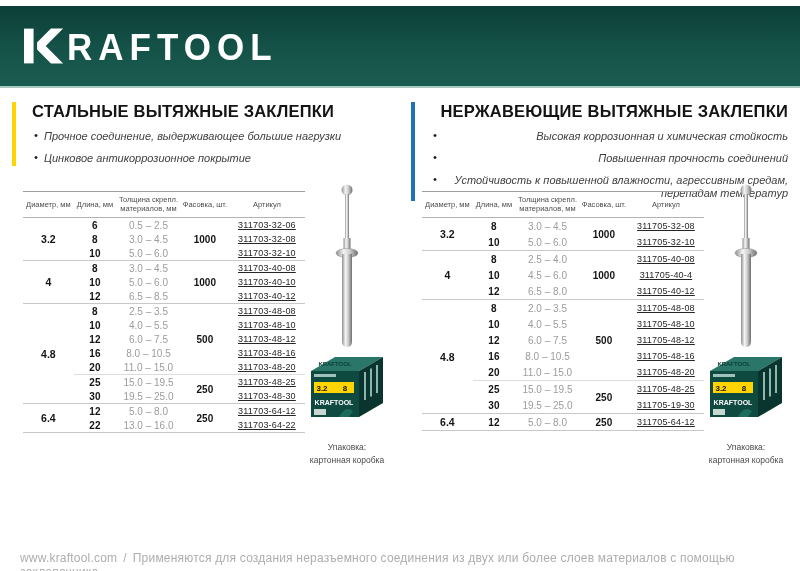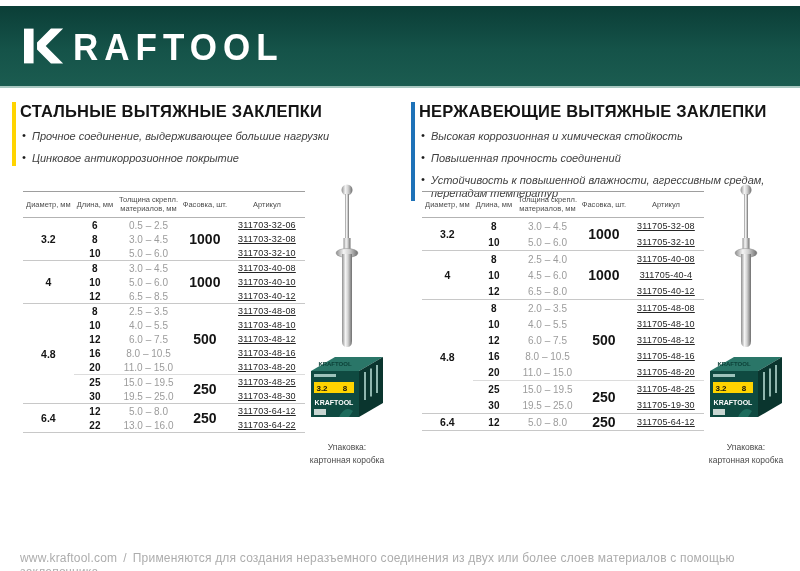--- a/index.html
+++ b/index.html
@@ -8,33 +8,33 @@
     font-family:"Liberation Sans", sans-serif; overflow:hidden;
   }
 
   
   .banner {
     position:absolute; left:0; top:6px; width:800px; height:82px;
     background:linear-gradient(180deg,#0b3e37 0%,#155349 55%,#1b5c50 100%);
     border-bottom:2px solid #a9c8c1;
     display:flex; align-items:center; padding-left:24px; box-sizing:border-box;
   }
-  .logo { display:flex; align-items:center; gap:9px; }
+  .logo { display:flex; align-items:center; gap:3px; }
   .logo-word {
     color:#ffffff; font-weight:bold; font-size:35px; letter-spacing:6px;
     line-height:1; transform:scaleY(1.05);
   }
 
   
   .columns {
     position:absolute; top:100px; left:12px; right:12px;
     display:flex; gap:22px;
   }
   .section { flex:1; position:relative; height:450px; }
-  .section-head { border-left:4px solid #ffd400; padding-left:4px; }
+  .section-head { border-left:4px solid #ffd400; padding-left:16px; }
   .section-title {
     margin:2px 0 9px 0; font-size:16.5px; font-weight:bold; color:#141414;
     letter-spacing:0.2px;
   }
   .bullets { margin:0; padding:0; list-style:none; }
   .bullets li {
     position:relative; font-size:11px; color:#404040;
     padding-left:12px; margin:8px 0; line-height:1.25;font-style:italic;
   }
   .bullets li::before { content:"•"; position:absolute; left:2px; top:-1px; color:#1a1a1a; }
@@ -47,21 +47,21 @@
     font-size:7.5px; font-weight:normal; color:#4d4d4d;
     border-top:1px solid #9e9e9e; border-bottom:1px solid #b3b3b3;
     padding:3px 0 4px 0; white-space:pre-line; line-height:1.2; text-align:center;
   }
   table.data td { text-align:center; padding:0 2px; vertical-align:middle; }
   .s0 table.data td { height:14px; }
   .s1 table.data td { height:16px; }
   td.dia  { font-weight:bold; font-size:10.5px; color:#141414; }
   td.len  { font-weight:bold; font-size:10px;   color:#141414; }
   td.range{ font-size:10px;  color:#9c9c9c; }
-  td.qty  { font-weight:bold; font-size:14px;   color:#141414; }
+  td.qty  { font-weight:bold; font-size:10px;   color:#141414; }
   td.art  { font-size:9px;    color:#262626; letter-spacing:0.2px;text-decoration:underline; }
   col.c-dia  { width:18%; }
   col.c-len  { width:15%; }
   col.c-range{ width:23%; }
   col.c-qty  { width:17%; }
   col.c-art  { width:27%; }
   tr.group-start td { border-top:1px solid #c8c8c8; }
   tr.pack-split  td { border-top:1px solid #dcdcdc; }
 
   .figure-col {
@@ -250,21 +250,21 @@
             <rect x="61" y="13.5" width="2" height="28" fill="#8fb6ae"></rect>
             <rect x="67" y="10" width="2" height="28" fill="#8fb6ae"></rect>
           </svg>
           <div class="pack-caption">Упаковка:
 картонная коробка</div>
         </div>
       </div>
     </section>
 
     <section class="section s1">
-      <div class="section-head" style="border-left-color: rgb(30, 114, 184);">
+      <div class="section-head" style="border-left-color: rgb(30, 114, 184); text-align: right;">
         <h2 class="section-title">НЕРЖАВЕЮЩИЕ ВЫТЯЖНЫЕ ЗАКЛЕПКИ</h2>
         <ul class="bullets">
             <li>Высокая коррозионная и химическая стойкость</li>
             <li>Повышенная прочность соединений</li>
             <li>Устойчивость к повышенной влажности, агрессивным средам, перепадам температур</li>
           </ul>
       </div>
       <div class="section-body">
         <div class="table-wrap">
           <table class="data">

